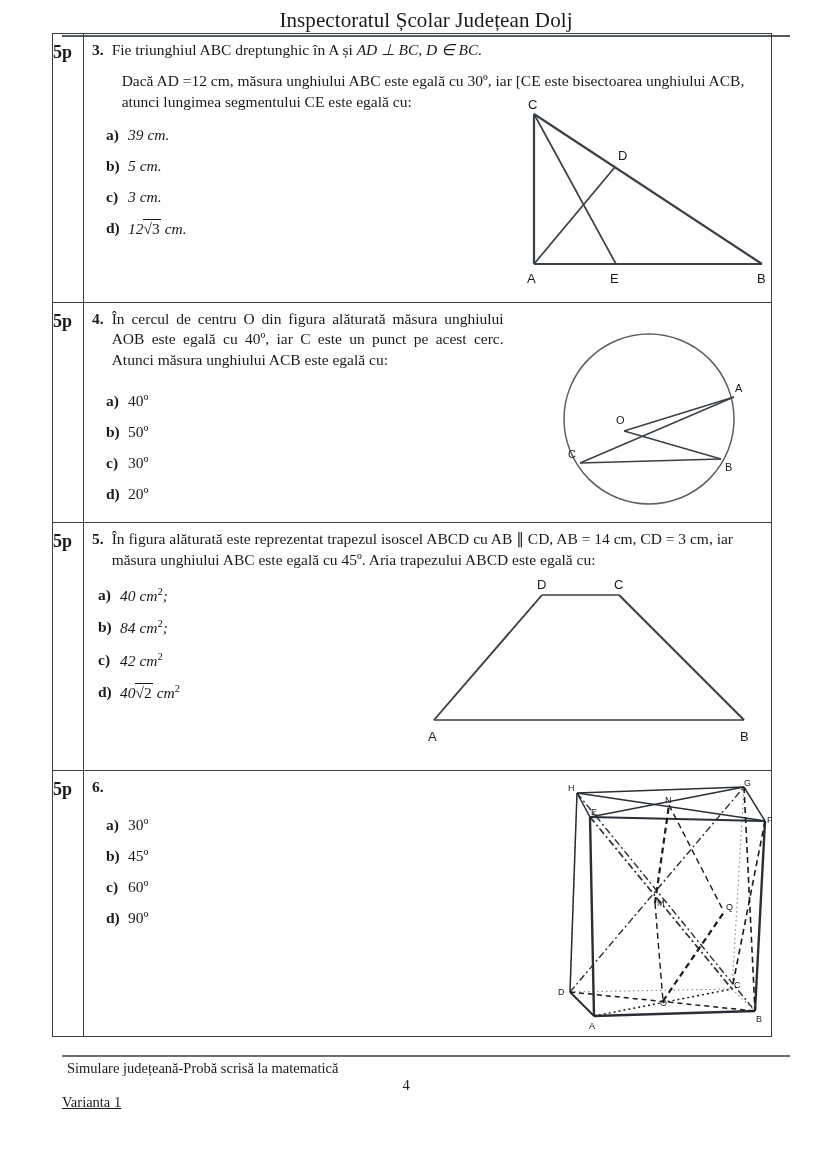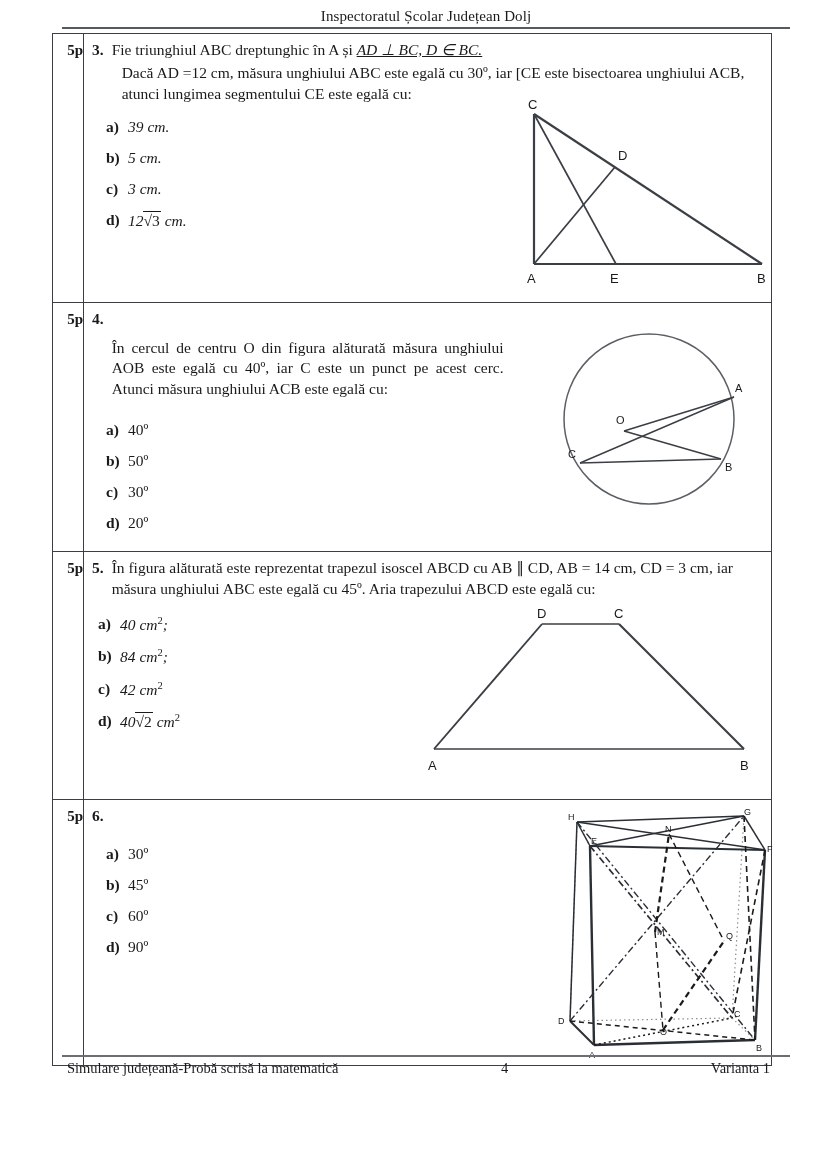--- a/index.html
+++ b/index.html
@@ -18,21 +18,21 @@
 
   
   #page-header {
     position: absolute;
     left: 62px;
     top: 8px;
     width: 728px;
     text-align: center;
   }
   #page-header .htext {
-    font-size: 15px;
+    font-size: 21px;
     letter-spacing: 0.1px;
   }
   #page-header .hrule {
     margin-top: 2px;
     border-bottom: 2px solid #555a5f;
   }
 
   
   #exam-table {
     position: absolute;
@@ -47,46 +47,46 @@
     border-bottom: 1.6px solid #3a3f45;
     position: relative;
   }
   .qrow.last { border-bottom: none; }
   .pts-cell {
     width: 31px;
     flex: 0 0 31px;
     border-right: 1.6px solid #3a3f45;
     box-sizing: border-box;
     padding-top: 8px;
-    text-align: right;
+    text-align: left;
     font-weight: bold;
-    font-size: 15px;
+    font-size: 18px;
   }
   .body-cell {
     flex: 1 1 auto;
     position: relative;
     box-sizing: border-box;
     padding: 6px 8px 6px 8px;
   }
 
   
   .qhead {
     display: flex;
     font-size: 15.5px;
     line-height: 1.32;
   }
   .qnum {
     font-weight: bold;
     flex: 0 0 auto;
     margin-right: 8px;
   }
   .qtext { flex: 1 1 auto; }
-  .ital-math { font-style: italic; font-family: "Liberation Serif", serif; text-decoration: underline; }
+  .ital-math { font-style: italic; font-family: "Liberation Serif", serif; }
   .supn { font-size: 0.68em; vertical-align: super; font-style: normal; }
-  .justify { text-align: justify; text-align-last: left; margin-top: 29px; }
+  .justify { text-align: justify; text-align-last: left; }
 
   
   .answers {
     margin-top: 14px;
     font-size: 15.5px;
   }
   .ans {
     display: flex;
     margin-bottom: 13px;
     padding-left: 14px;
@@ -129,43 +129,44 @@
     position: absolute;
     left: 62px;
     top: 1055px;
     width: 728px;
   }
   #page-footer .frule { border-top: 2px solid #6a6f75; }
   #page-footer .frow {
     display: flex;
     font-size: 14.5px;
     padding-top: 3px;
+    flex-direction: column;
   }
   #page-footer .fleft { flex: 0 0 auto; padding-left: 5px; }
   #page-footer .fmid { flex: 1 1 auto; text-align: center; padding-right: 40px; }
-  #page-footer .fright { flex: 0 0 auto; padding-right: 20px; }
+  #page-footer .fright { flex: 0 0 auto; padding-right: 20px; text-decoration: underline; }
 </style>
 </head>
 <body>
 
 <div id="page-header">
   <div class="htext">Inspectoratul Școlar Județean Dolj</div>
   <div class="hrule"></div>
 </div>
 
 <div id="exam-table">
 
   <div class="qrow" style="min-height:268px;">
     <div class="pts-cell">5p</div>
     <div class="body-cell">
       <div class="qhead">
         <span class="qnum">3.</span>
         <span class="qtext">
           <span>Fie triunghiul  ABC dreptunghic în A și </span><span class="ital-math">AD ⊥ BC, D ∈ BC.</span>
-          <div style="margin-top:3px; padding-left:10px;">Dacă AD =12 cm, măsura unghiului ABC este egală cu 30º, iar  [CE este bisectoarea unghiului ACB, atunci lungimea segmentului CE este egală cu:</div>
+          <div style="margin-top:11px; padding-left:10px;">Dacă AD =12 cm, măsura unghiului ABC este egală cu 30º, iar  [CE este bisectoarea unghiului ACB, atunci lungimea segmentului CE este egală cu:</div>
         </span>
       </div>
 
       <div class="answers">
         <div class="ans">
           <span class="lab">a)</span>
           <span class="val">39 cm.</span>
         </div>
         <div class="ans">
           <span class="lab">b)</span>

